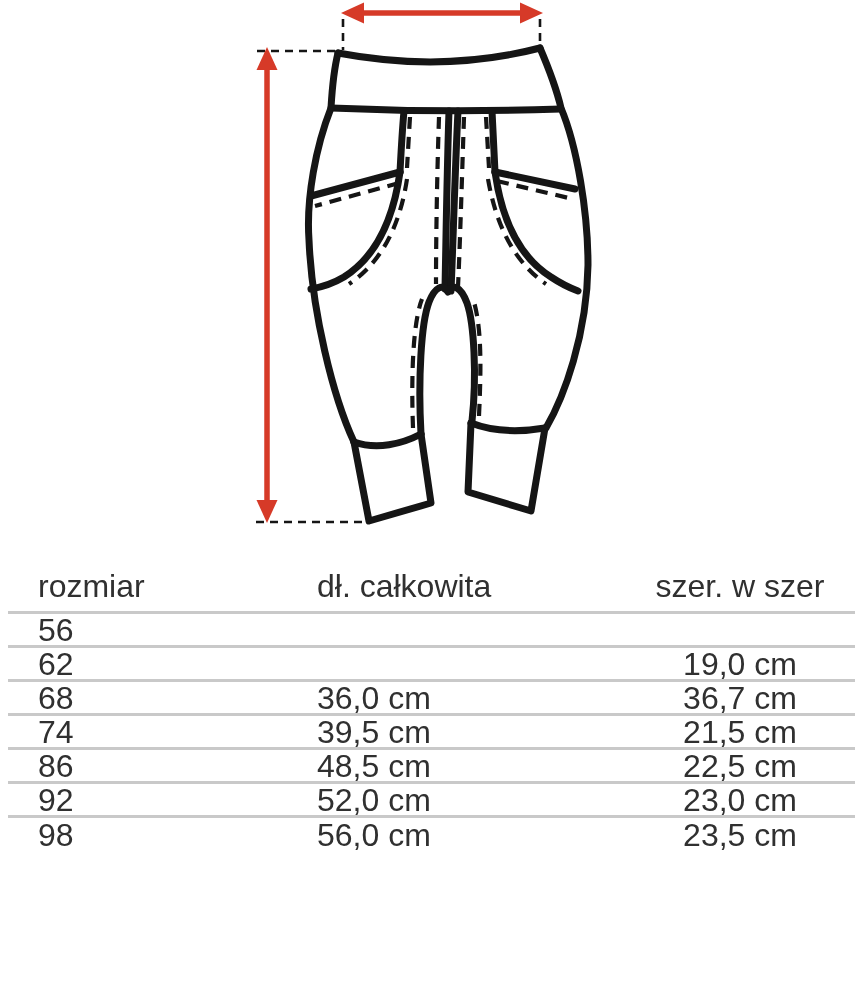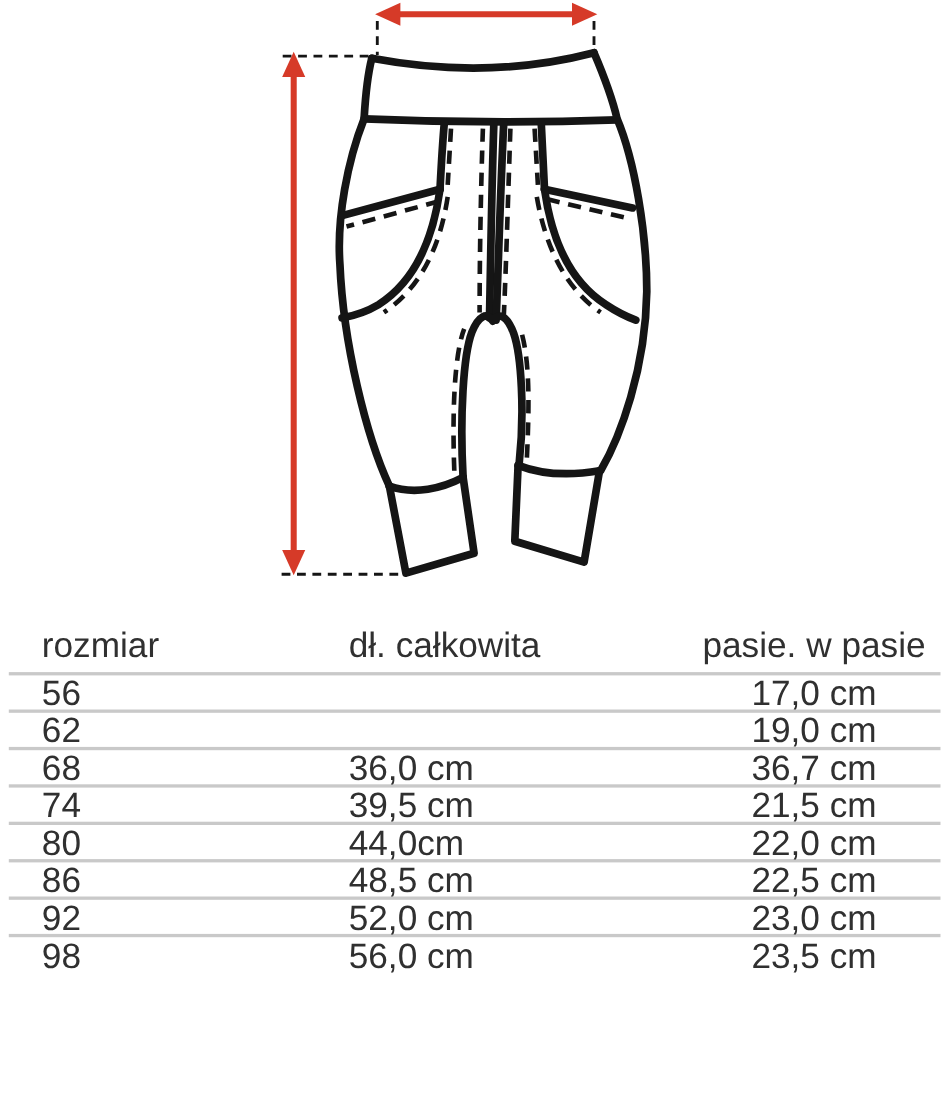--- a/index.html
+++ b/index.html
@@ -118,46 +118,40 @@
       <path class="stitch" d="M479 416 C481 372 482 330 474 302"></path>
       <path class="stitch" d="M410 117 L407 168"></path>
       <path class="stitch" d="M486 117 L489 168"></path>
     </g>
   </svg>
 
   <div class="size-table">
     <div class="thead">
       <span class="cell c1">rozmiar</span>
       <span class="cell c2">dł. całkowita</span>
-      <span class="cell c3">pasie. w pasie</span>
+      <span class="cell c3">szer. w szer</span>
     </div>
     <div class="tbody">
 
     <div class="trow">
         <span class="cell c1">56</span>
-        <span class="cell c3">17,0 cm</span>
       </div>
         <div class="trow">
         <span class="cell c1">62</span>
         <span class="cell c3">19,0 cm</span>
       </div>
         <div class="trow">
         <span class="cell c1">68</span>
         <span class="cell c2">36,0 cm</span>
         <span class="cell c3">36,7 cm</span>
       </div>
         <div class="trow">
         <span class="cell c1">74</span>
         <span class="cell c2">39,5 cm</span>
         <span class="cell c3">21,5 cm</span>
-      </div>
-        <div class="trow">
-        <span class="cell c1">80</span>
-        <span class="cell c2">44,0cm</span>
-        <span class="cell c3">22,0 cm</span>
       </div>
         <div class="trow">
         <span class="cell c1">86</span>
         <span class="cell c2">48,5 cm</span>
         <span class="cell c3">22,5 cm</span>
       </div>
         <div class="trow">
         <span class="cell c1">92</span>
         <span class="cell c2">52,0 cm</span>
         <span class="cell c3">23,0 cm</span>

